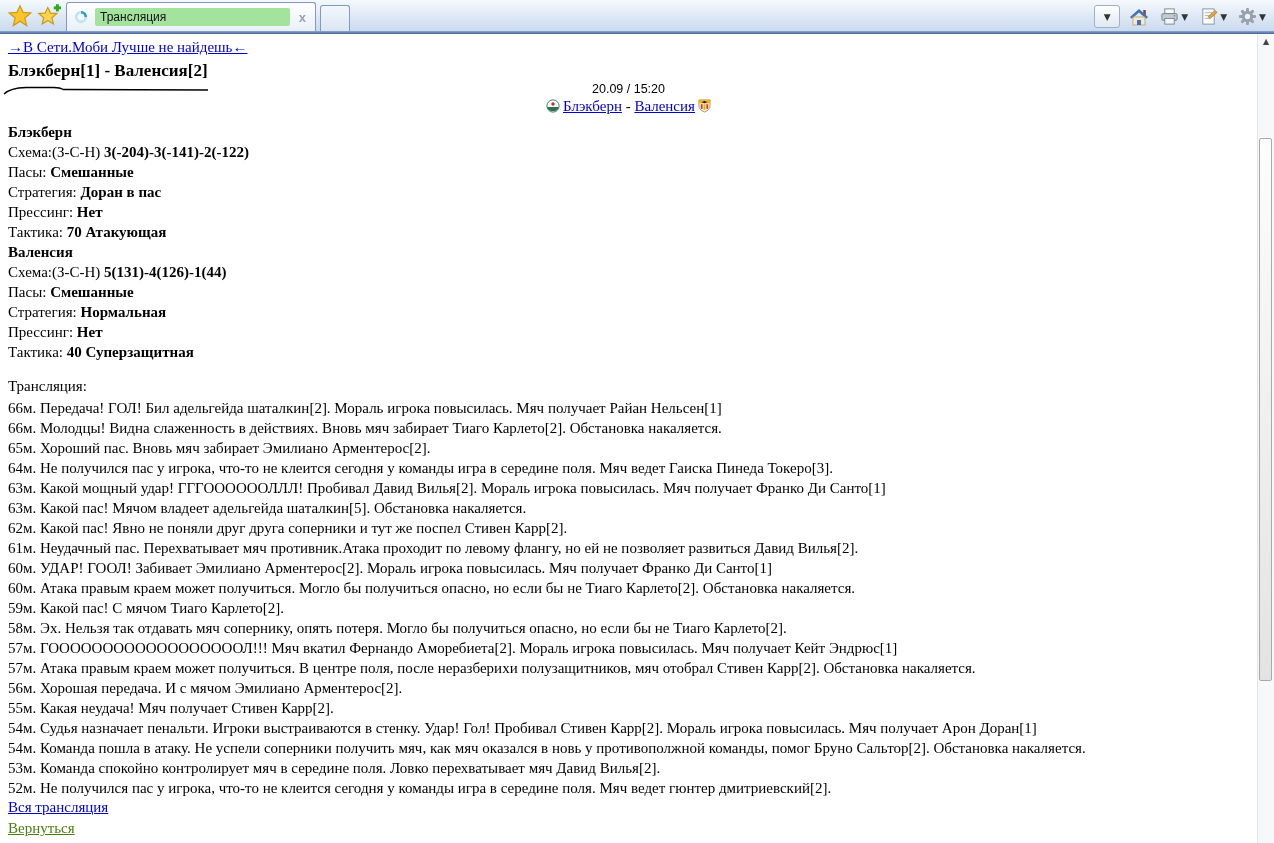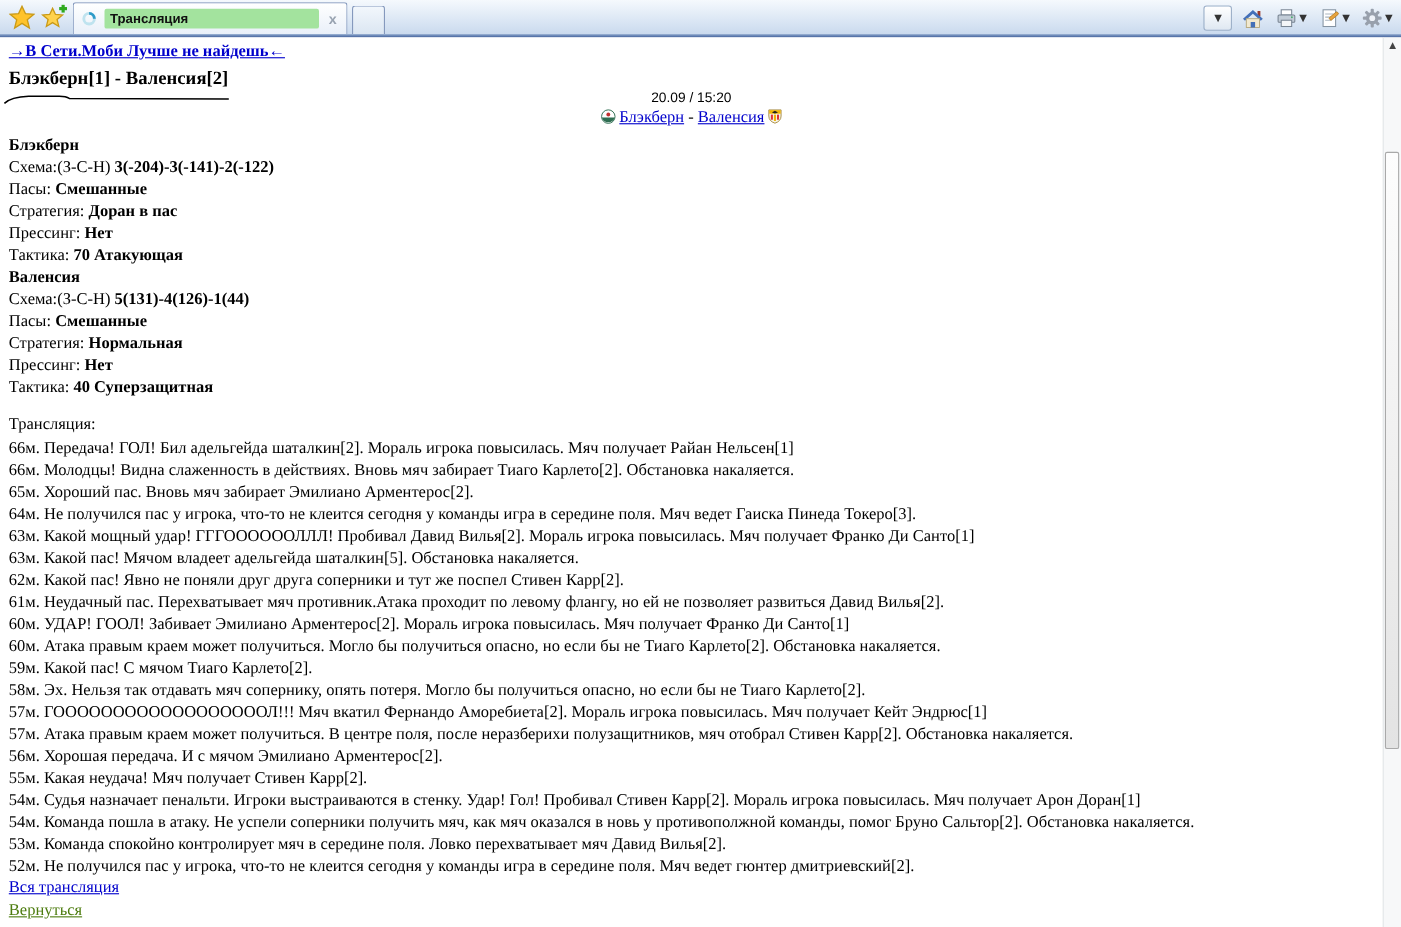--- a/index.html
+++ b/index.html
@@ -12,21 +12,21 @@
   .chrome-edge{position:absolute;top:31px;left:0;width:1274px;height:3px;
           background:linear-gradient(#8fa9cf,#42619b);}
   .star-btn{position:absolute;top:4px;width:24px;height:24px;cursor:pointer;}
   .star-fav{left:8px;}
   .star-add{left:37px;}
   .tab{position:absolute;left:66px;top:2px;width:250px;height:29px;box-sizing:border-box;
        border:1px solid #8599bd;border-bottom:none;border-radius:3px 3px 0 0;
        background:linear-gradient(#ffffff,#e9f0f9);display:flex;align-items:center;padding:0 7px;}
   .tab-title{flex:1;margin:0 7px;background:#a3e39e;border-radius:2px;padding:2px 5px;
        font-family:"Liberation Sans","DejaVu Sans",sans-serif;font-size:12px;color:#111;
-       white-space:nowrap;overflow:hidden;font-weight:bold;}
+       white-space:nowrap;overflow:hidden;}
   .tab-close{font-family:"Liberation Sans",sans-serif;font-size:13px;font-weight:bold;
        color:#98a3b1;cursor:pointer;padding:0 2px;}
   .tab-stub{position:absolute;left:320px;top:5px;width:30px;height:26px;box-sizing:border-box;
        border:1px solid #8599bd;border-bottom:none;border-radius:3px 3px 0 0;
        background:linear-gradient(#f2f7fc,#dbe6f2);cursor:pointer;}
   .right-controls{position:absolute;right:6px;top:2px;height:29px;display:flex;
        align-items:center;gap:7px;}
   .combo-btn{width:26px;height:23px;box-sizing:border-box;border:1px solid #9eb1c9;border-radius:3px;
        background:linear-gradient(#ffffff,#dfe8f2);display:flex;align-items:center;justify-content:center;
        font-size:9px;color:#444;cursor:pointer;font-family:"DejaVu Sans",sans-serif;}
@@ -38,21 +38,21 @@
        border-left:1px solid #e3e6e9;box-sizing:border-box;}
   .sb-up{height:16px;text-align:center;font-size:8px;line-height:16px;color:#444;cursor:pointer;
        font-family:"DejaVu Sans",sans-serif;}
   .sb-thumb{position:absolute;left:1px;top:104px;width:13px;height:543px;box-sizing:border-box;
        background:linear-gradient(#fdfdfd,#e3e3e3);border:1px solid #a9a9a9;border-radius:2px;cursor:pointer;}
 
   
   .content{position:absolute;top:34px;left:0;width:1257px;height:809px;background:#fff;overflow:hidden;}
   a{color:#0000cc;text-decoration:underline;cursor:pointer;}
   a.visited{color:#4d7c0f;}
-  .top-link{display:inline-block;margin:5px 0 0 8px;font-size:15px;height:20px;font-weight:bold;}
+  .top-link{display:inline-block;margin:5px 0 0 8px;font-size:15px;height:20px;}
   .match-heading{margin:2px 0 0 8px;font-size:17px;font-weight:bold;height:20px;}
   .heading-underline{position:absolute;left:2px;top:50px;}
   .date-line{text-align:center;font-family:"Liberation Sans","DejaVu Sans",sans-serif;
        font-size:12.5px;height:14px;margin-top:1px;}
   .teams-line{text-align:center;height:20px;font-size:15px;margin-top:2px;}
   .teams-line svg{vertical-align:-2px;margin:0 3px;}
   .team-blocks{margin:4px 0 0 8px;font-size:15px;line-height:20px;}
   .bcast-label{margin:16px 0 0 8px;font-size:15px;height:20px;}
   .bc-lines{margin:0 0 0 8px;font-size:15px;line-height:20px;}
   .footer-link{display:inline-block;margin-left:8px;font-size:15px;height:20px;}

